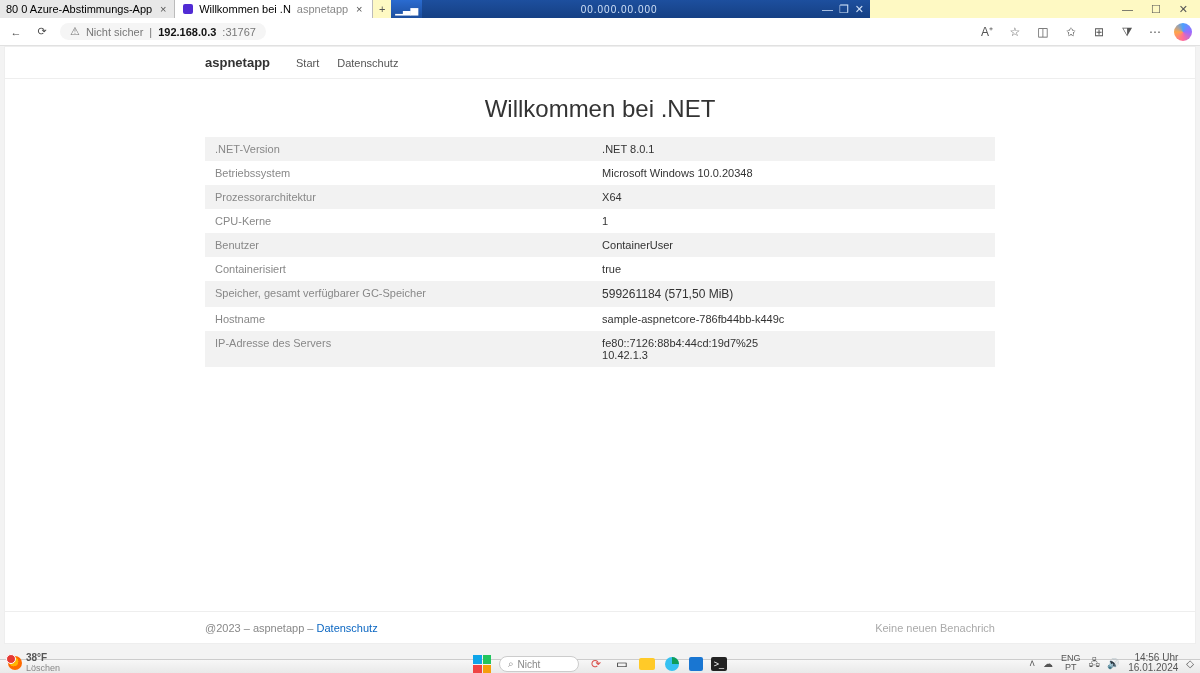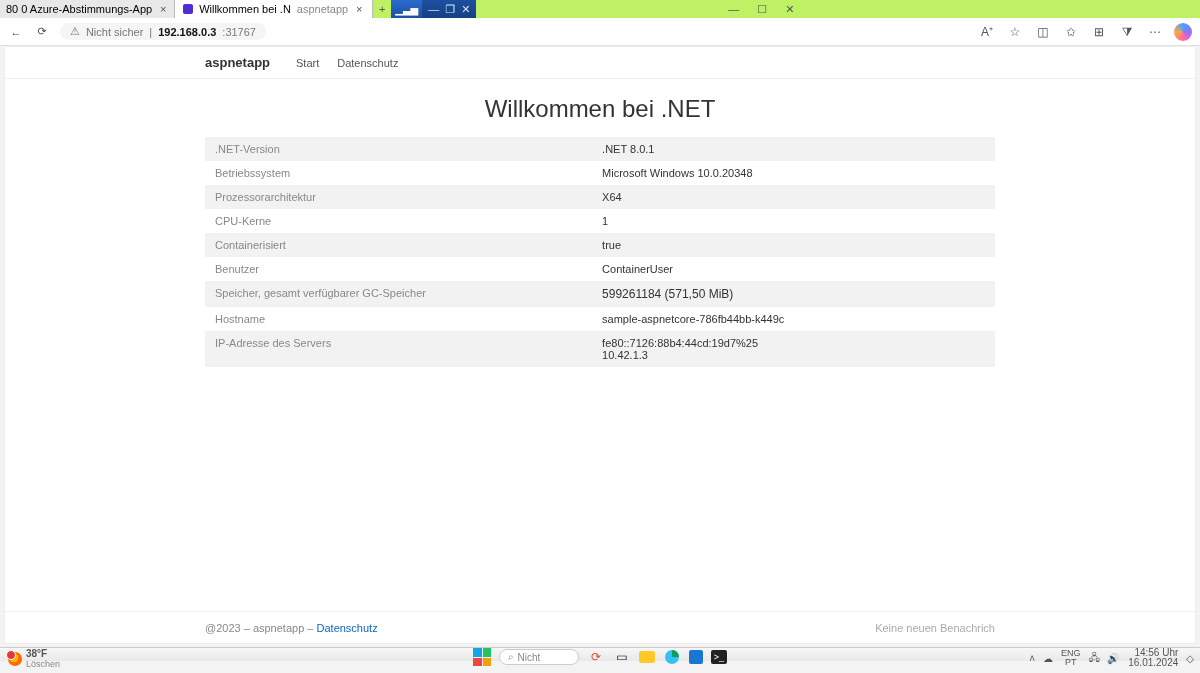--- a/index.html
+++ b/index.html
@@ -1,19 +1,19 @@
 <!DOCTYPE html>
 <html><head>
 <meta charset="utf-8">
 <style>
   * { box-sizing: border-box; margin: 0; padding: 0; }
   html, body { width: 1200px; height: 673px; overflow: hidden; font-family: "Segoe UI", Arial, sans-serif; background: #f3f3f3; }
   
   
-  .title-bar { display:flex; align-items:center; height:18px; background:#bef264; font-size:11px; }
+  .title-bar { display:flex; align-items:center; height:18px; background:#fef9c3; font-size:11px; }
   .title-bar .tab1 { display:flex; align-items:center; height:100%; padding:0 6px; background:#e8e8e8; border-right:1px solid #bbb;}
   .title-bar .tab2 { display:flex; align-items:center; height:100%; padding:0 8px; background:#ffffff; border-right:1px solid #bbb; gap:6px;}
   .title-bar .close-x { width:10px; text-align:center; color:#555; cursor:pointer;}
   .title-bar .plus { width:18px; text-align:center; color:#555; cursor:pointer;}
   .title-bar .blue-seg { flex:0 0 auto; display:flex; align-items:center; background:linear-gradient(#2a6bd0,#1d4f9e); color:#fff; height:100%; padding:0 4px;}
   .title-bar .blue-mid { flex:1; display:flex; align-items:center; justify-content:center; background:linear-gradient(#1d4f9e,#154084); color:#cfe0f7; height:100%; font-size:10px; letter-spacing:1px;}
   .title-bar .blue-ctrls { display:flex; gap:6px; align-items:center; background:linear-gradient(#1d4f9e,#154084); color:#cfe0f7; height:100%; padding:0 6px;}
   .title-bar .sys-ctrls { width:330px; display:flex; justify-content:flex-end; gap:18px; padding:0 12px; color:#555;}
   .title-bar .sys-ctrls span { cursor:pointer; }
   
@@ -40,21 +40,21 @@
   table.info tr:nth-child(even){ background:#ffffff;}
   table.info td { padding:6px 10px; vertical-align:top;}
   table.info td.k { width:49%; color:#888;margin-top:16px;}
   table.info td.v { color:#333; font-weight:500;}
   .muted-small { color:#999; font-size:12px; font-weight:400;}
   
   .footer { position:absolute; bottom:0; left:0; right:0; height:32px; border-top:1px solid #eee; display:flex; align-items:center; padding:0 200px; font-size:11px; color:#888; justify-content:space-between;}
   .footer a { color:#0a66c2; text-decoration:none;}
   
   
-  .taskbar { position:absolute; bottom:12px; left:0; right:0; height:14px; background:linear-gradient(#f7f7f7,#e9e9e9); border-top:1px solid #ccc; display:flex; align-items:flex-start; font-size:10px;}
+  .taskbar { position:absolute; bottom:0; left:0; right:0; height:14px; background:linear-gradient(#f7f7f7,#e9e9e9); border-top:1px solid #ccc; display:flex; align-items:flex-end; font-size:10px;}
   .taskbar .weather { display:flex; align-items:center; gap:4px; padding:0 8px; color:#555;}
   .taskbar .weather .wico { width:14px; height:14px; border-radius:50%; background:radial-gradient(circle at 40% 40%, #ffb400 40%, #ff6a00 42%); position:relative;}
   .taskbar .weather .wico::after{content:""; position:absolute; top:-2px; left:-2px; width:8px;height:8px;border-radius:50%; background:#e53935; border:1px solid #fff;}
   .taskbar .center { position:absolute; left:50%; transform:translateX(-50%); display:flex; align-items:center; gap:8px;}
   .taskbar .center .start { width:18px; height:18px; display:grid; grid-template-columns:1fr 1fr; grid-template-rows:1fr 1fr; gap:1px; cursor:pointer;}
   .taskbar .center .start div:nth-child(1){background:#0ea5e9;}
   .taskbar .center .start div:nth-child(2){background:#22c55e;}
   .taskbar .center .start div:nth-child(3){background:#ef4444;}
   .taskbar .center .start div:nth-child(4){background:#f59e0b;}
   .taskbar .search { display:flex; align-items:center; gap:4px; background:#fff; border:1px solid #ccc; border-radius:12px; padding:1px 8px; font-size:10px; color:#888; width:80px;}
@@ -76,20 +76,23 @@
   <div class="tab2">
     <span style="width:10px;height:10px;background:#512bd4;border-radius:2px;"></span>
     <span>Willkommen bei .N</span>
     <span style="color:#888">aspnetapp</span>
     <span class="close-x">×</span>
   </div>
   <span class="plus">+</span>
   <div class="blue-seg">
     <span style="font-size:10px;">▁▃▅</span>
   </div>
+  <div class="blue-mid">
+    <span>00.000.00.000</span>
+  </div>
   <div class="blue-ctrls">
     <span>—</span>
     <span>❐</span>
     <span>✕</span>
   </div>
   <div class="sys-ctrls">
     <span>—</span>
     <span>☐</span>
     <span>✕</span>
   </div>
@@ -137,26 +140,26 @@
           </tr>
           <tr>
             <td class="k">Prozessorarchitektur</td>
             <td class="v">X64</td>
           </tr>
           <tr>
             <td class="k">CPU-Kerne</td>
             <td class="v">1</td>
           </tr>
           <tr>
+            <td class="k">Benutzer</td>
+            <td class="v">ContainerUser</td>
+          </tr>
+          <tr>
             <td class="k">Containerisiert</td>
             <td class="v">true</td>
-          </tr>
-          <tr>
-            <td class="k">Benutzer</td>
-            <td class="v">ContainerUser</td>
           </tr>
           <tr>
             <td class="k">Speicher, gesamt verfügbarer GC-Speicher</td>
             <td class="v muted-small">599261184 (571,50 MiB)</td>
           </tr>
           <tr>
             <td class="k">Hostname</td>
             <td class="v">sample-aspnetcore-786fb44bb-k449c</td>
           </tr>
           <tr>

